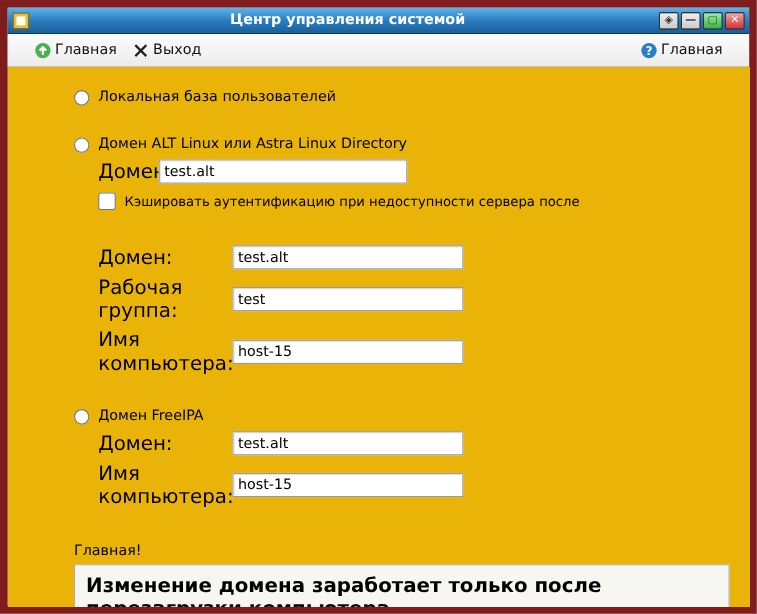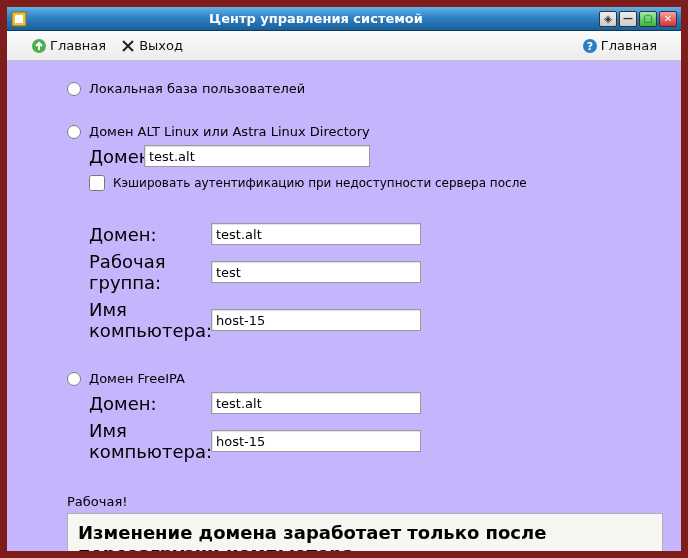--- a/index.html
+++ b/index.html
@@ -63,21 +63,21 @@
 }
 .tool-item {
   display: flex; align-items: center; gap: 3px;
   color: #111; cursor: pointer;
   font-size: 13px;
 }
 .tool-spacer { flex: 1; }
 .tool-icon { width: 16px; height: 16px; display:flex; align-items:center; justify-content:center; }
 .content {
   flex: 1;
-  background: #c4b5fd;
+  background: #eab308;
   padding: 12px 18px 2px 60px;
   overflow: auto;
 }
 .radio-row {
   display: flex; align-items: center; gap: 8px;
   margin: 8px 0 6px 0;
 }
 input[type=radio] {
   width: 14px; height: 14px; cursor: pointer;
 }
@@ -239,21 +239,21 @@
         <input class="text-input ad-input" type="text" value="test.alt" style="">
       </div>
       <div class="field-row">
         <span class="field-label ipa-label">Имя компьютера:</span>
         <input class="text-input ad-input" type="text" value="host-15" style="">
       </div>
     </div>
 
     <div class="section-gap"></div>
 
-    <div class="warning-label">Рабочая!</div>
+    <div class="warning-label">Главная!</div>
     <div class="warning-box">
       <span>Изменение домена заработает только после перезагрузки компьютера</span>
     </div>
 
     <div class="apply-row">
       <button class="btn">Применить</button>
     </div>
 
   </div>
 </div>

